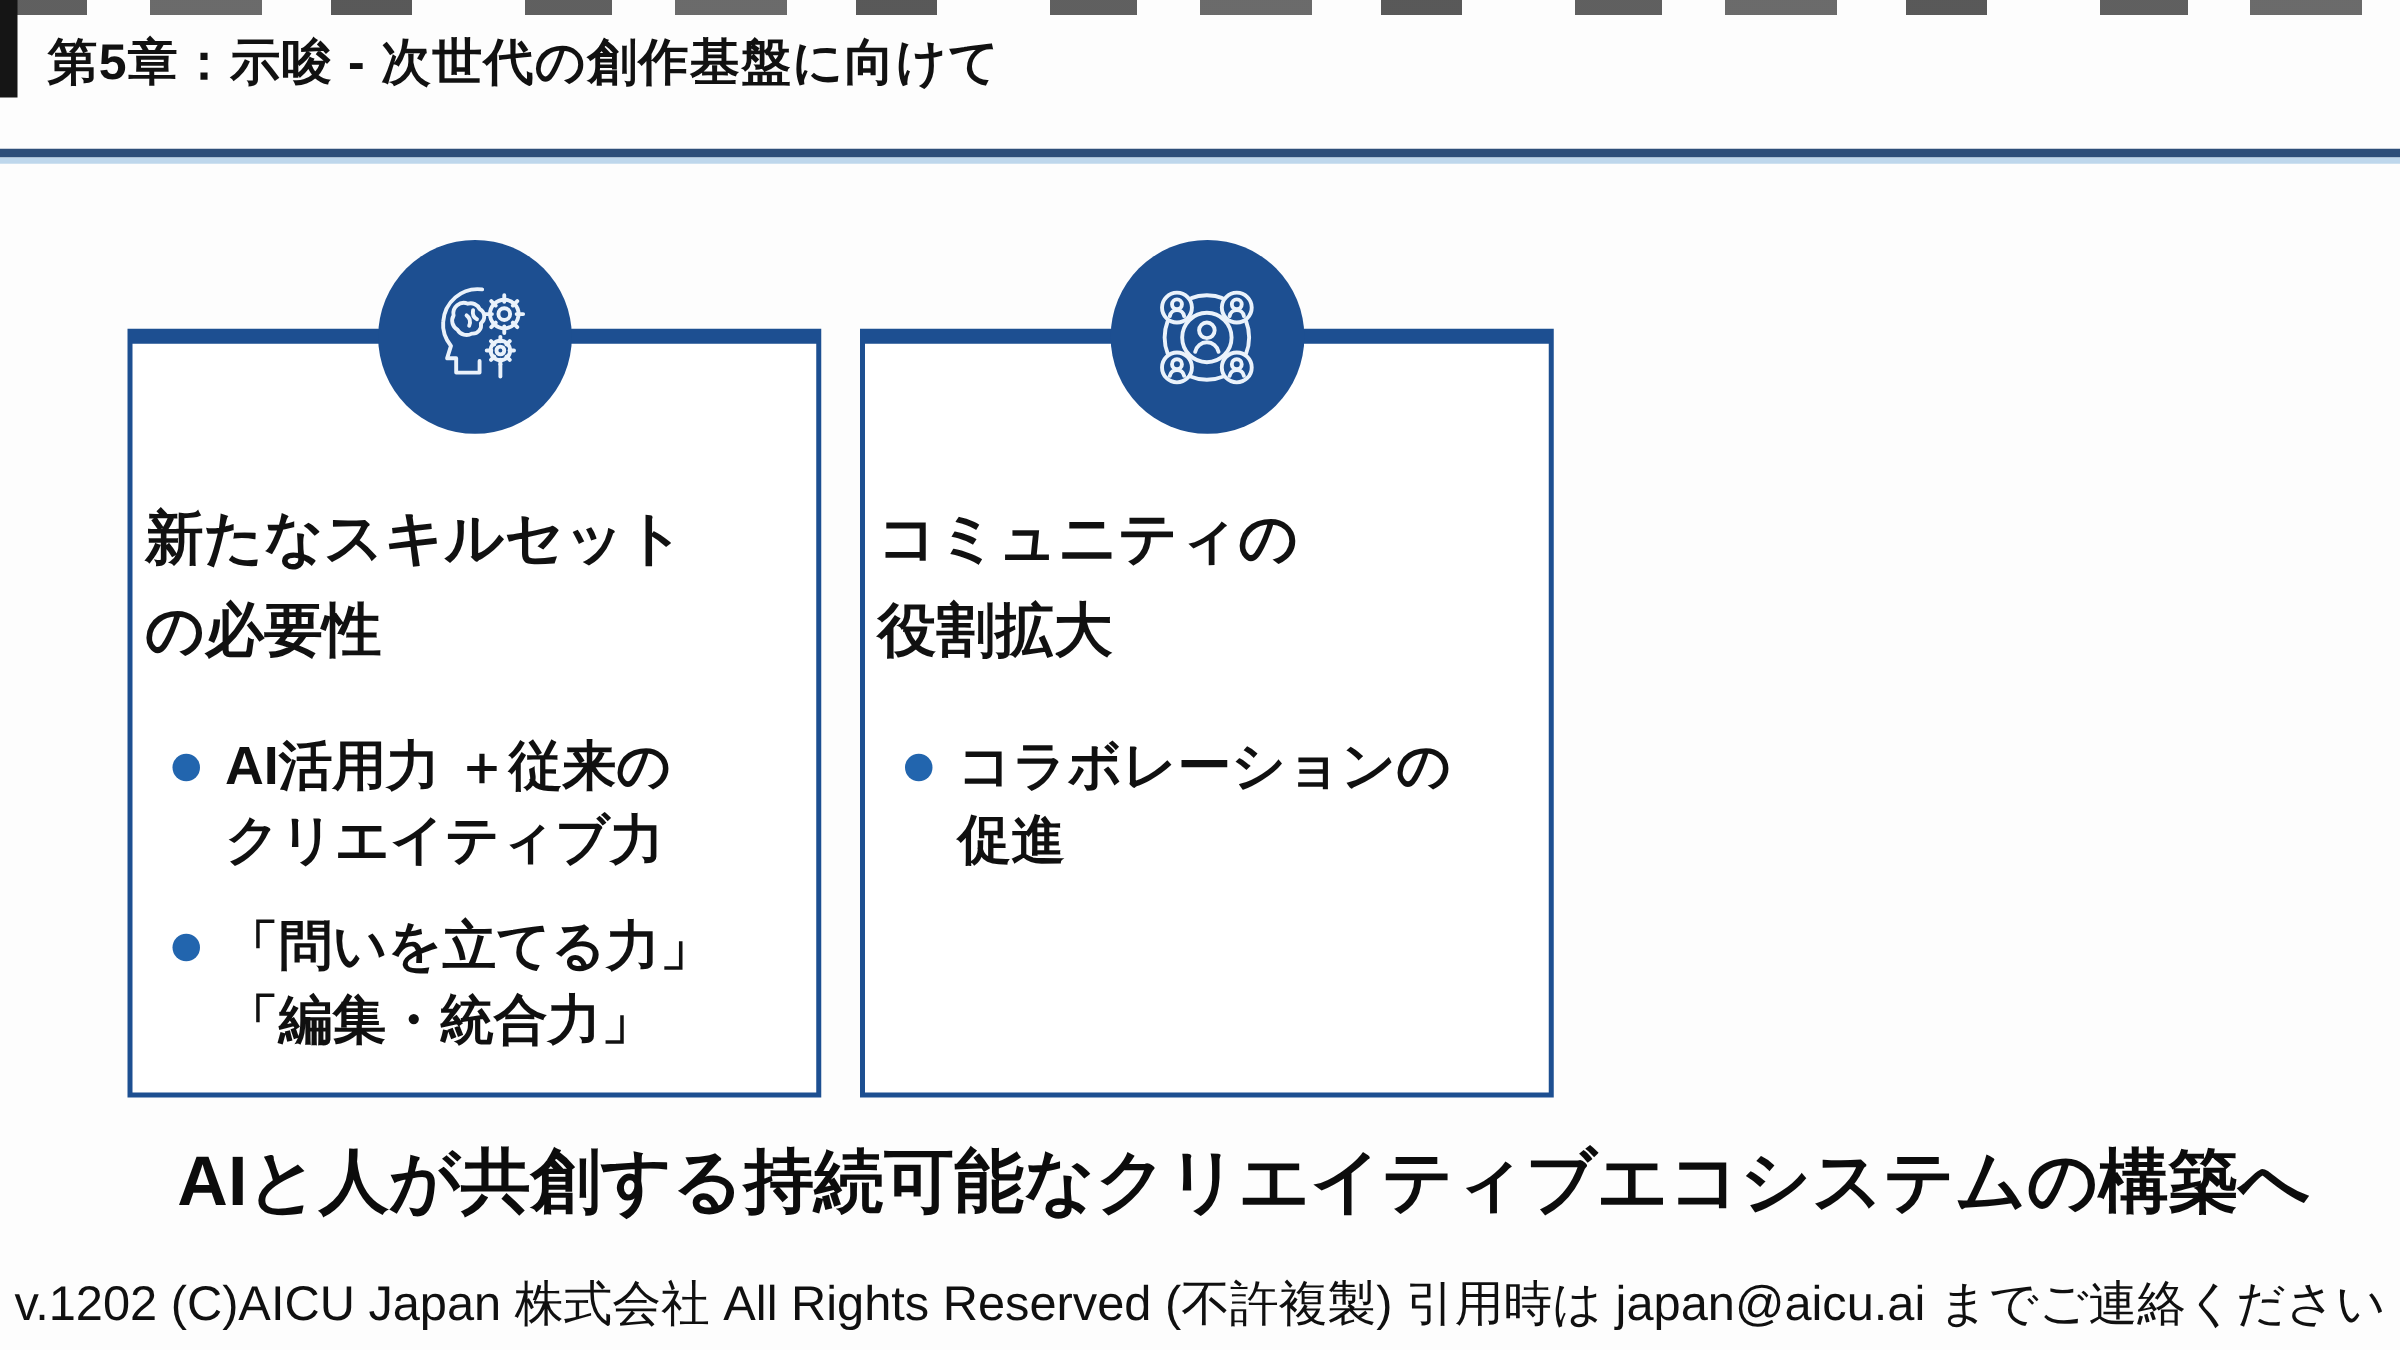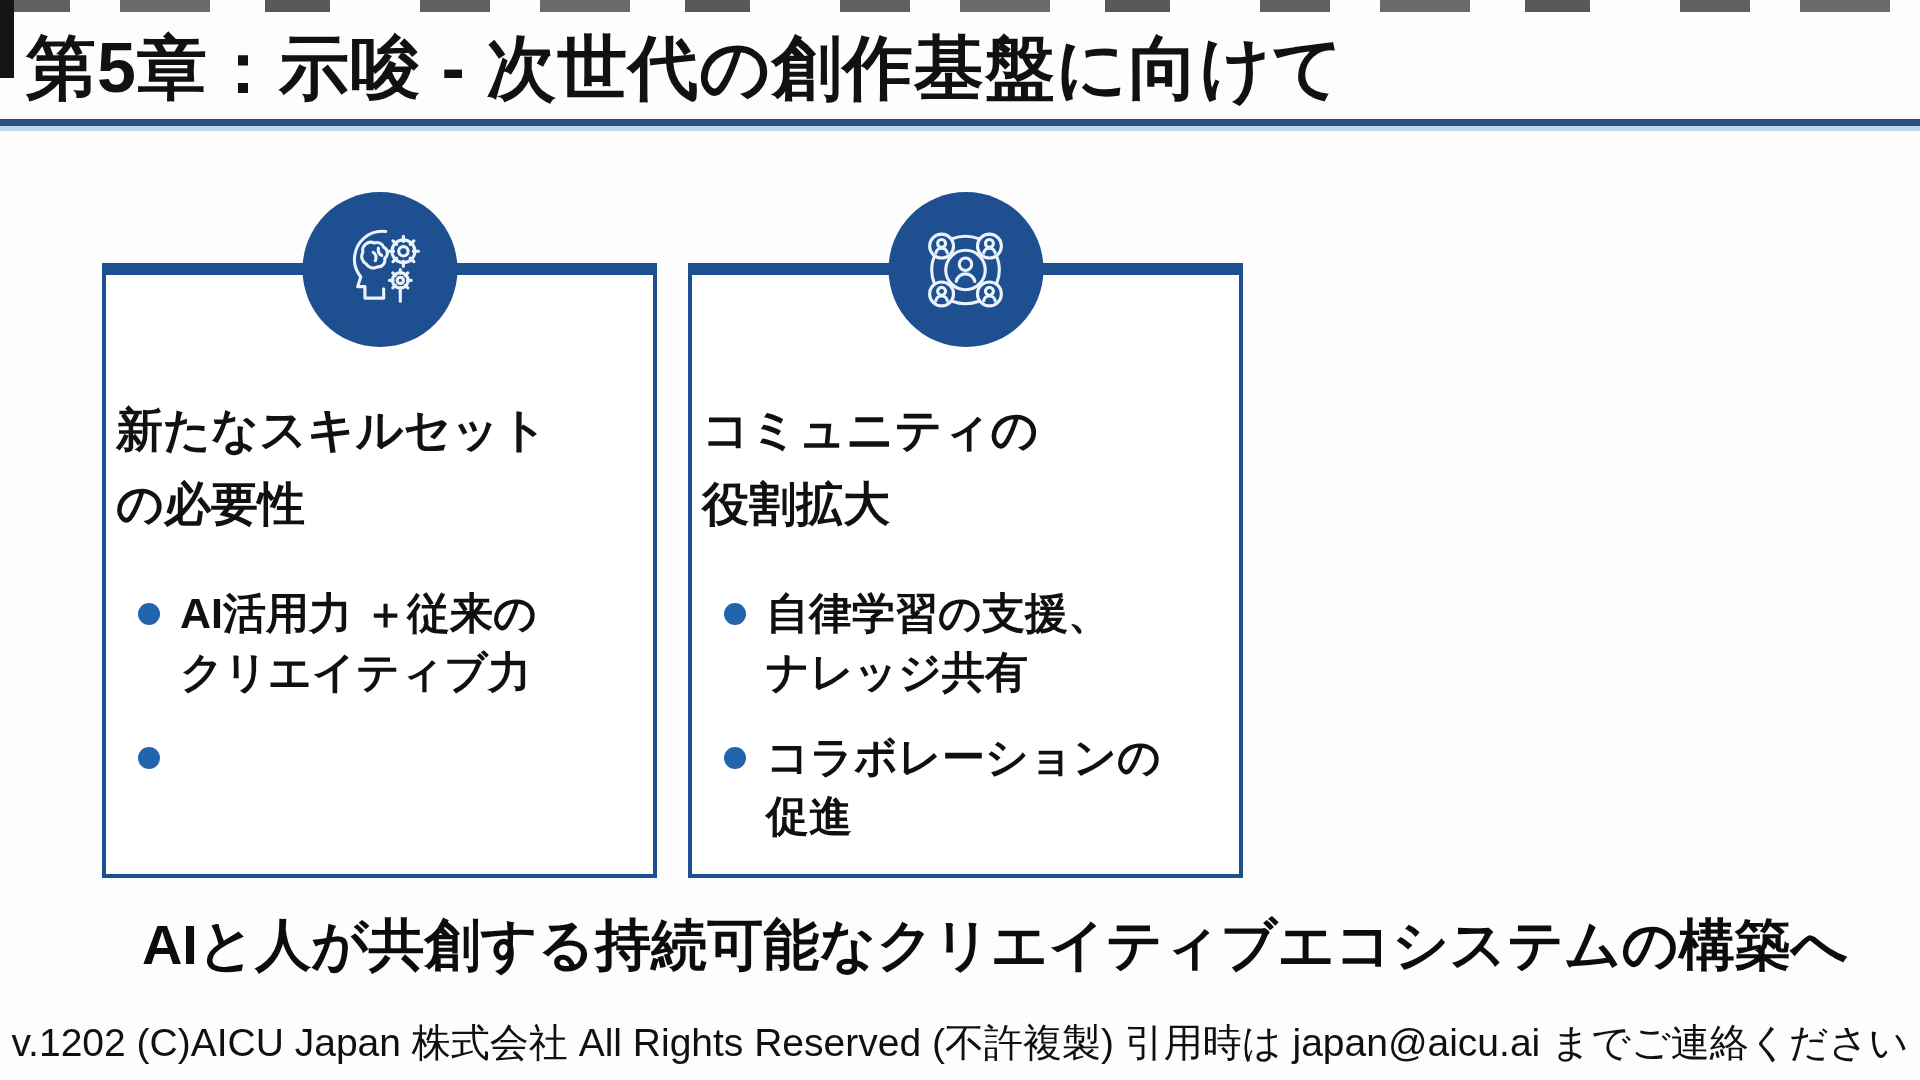--- a/index.html
+++ b/index.html
@@ -17,22 +17,22 @@
     background:repeating-linear-gradient(90deg,
       #2b2b2b 0 70px, rgba(0,0,0,0) 70px 120px,
       #3a3a3a 120px 210px, rgba(0,0,0,0) 210px 265px,
       #222 265px 330px, rgba(0,0,0,0) 330px 420px);
     opacity:.75;
   }
   .corner-bar{
     position:absolute;top:0;left:0;width:14px;height:78px;background:#151515;
   }
   .title{
-    position:absolute;top:22px;left:26px;margin:0;
-    font-size:70px;font-weight:800;letter-spacing:1px;color:#111;
+    position:absolute;top:22px;left:38px;margin:0;
+    font-size:40px;font-weight:800;letter-spacing:1px;color:#111;
     white-space:nowrap;
     text-align:right;
   }
   .rule{
     position:absolute;top:119px;left:0;width:1920px;height:7px;
     background:#2d4e79;
   }
   .rule-light{
     position:absolute;top:7px;left:0;width:100%;height:5px;background:#bed7ec;
   }
@@ -108,20 +108,22 @@
     <h2 class="card-title">新たなスキルセット
 の必要性</h2>
     <ul class="bullets">
       <li class="bullet">
         <span class="dot"></span>
         <span class="bullet-text">AI活用力 ＋従来の
 クリエイティブ力</span>
       </li>
       <li class="bullet">
         <span class="dot"></span>
+        <span class="bullet-text">「問いを立てる力」
+「編集・統合力」</span>
       </li>
     </ul>
   </section>
 
   <section class="card card-2">
     <div class="icon-circle">
       <svg viewBox="0 0 100 100" fill="none" stroke="#eaf2fb" stroke-width="3" stroke-linecap="round" stroke-linejoin="round">
         <circle cx="50" cy="50" r="32.5"></circle>
         <circle cx="50" cy="50" r="19" fill="#1d4f91"></circle>
         <circle cx="50" cy="44.5" r="6"></circle>
@@ -146,25 +148,20 @@
           <circle cx="73" cy="70.5" r="3.8"></circle>
           <path d="M67.5 79.5 a5.6 5.6 0 0 1 11 0"></path>
         </g>
       </svg>
     </div>
     <h2 class="card-title">コミュニティの
 役割拡大</h2>
     <ul class="bullets">
       <li class="bullet">
         <span class="dot"></span>
-        <span class="bullet-text">自律学習の支援、
-ナレッジ共有</span>
-      </li>
-      <li class="bullet">
-        <span class="dot"></span>
         <span class="bullet-text">コラボレーションの
 促進</span>
       </li>
     </ul>
   </section>
 
 
   <div class="conclusion">AIと人が共創する持続可能なクリエイティブエコシステムの構築へ</div>
   <div class="footer">v.1202 (C)AICU Japan 株式会社 All Rights Reserved (不許複製) 引用時は japan@aicu.ai までご連絡ください</div>
 

